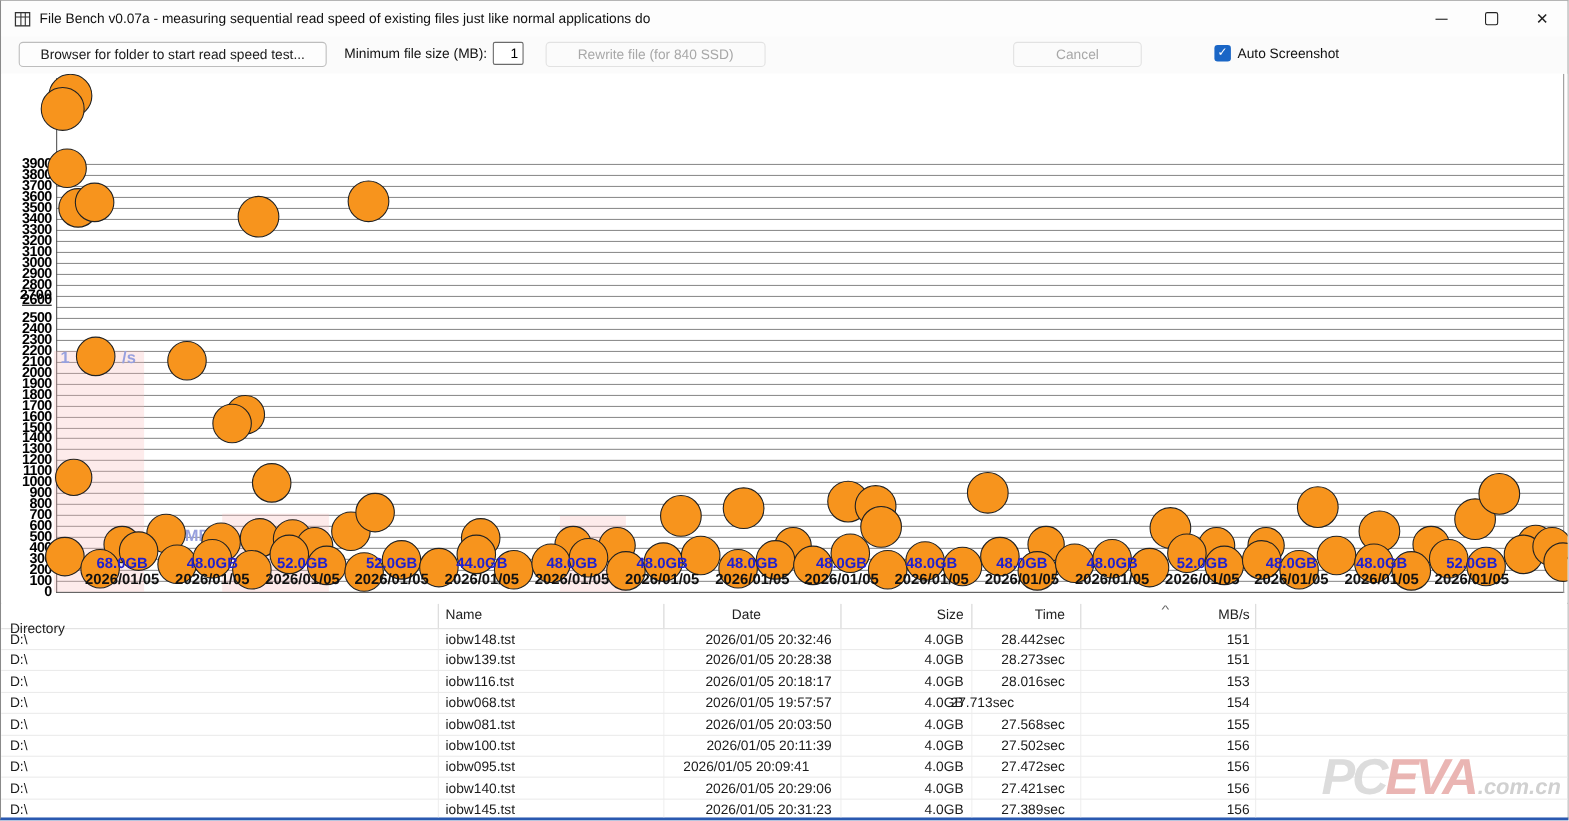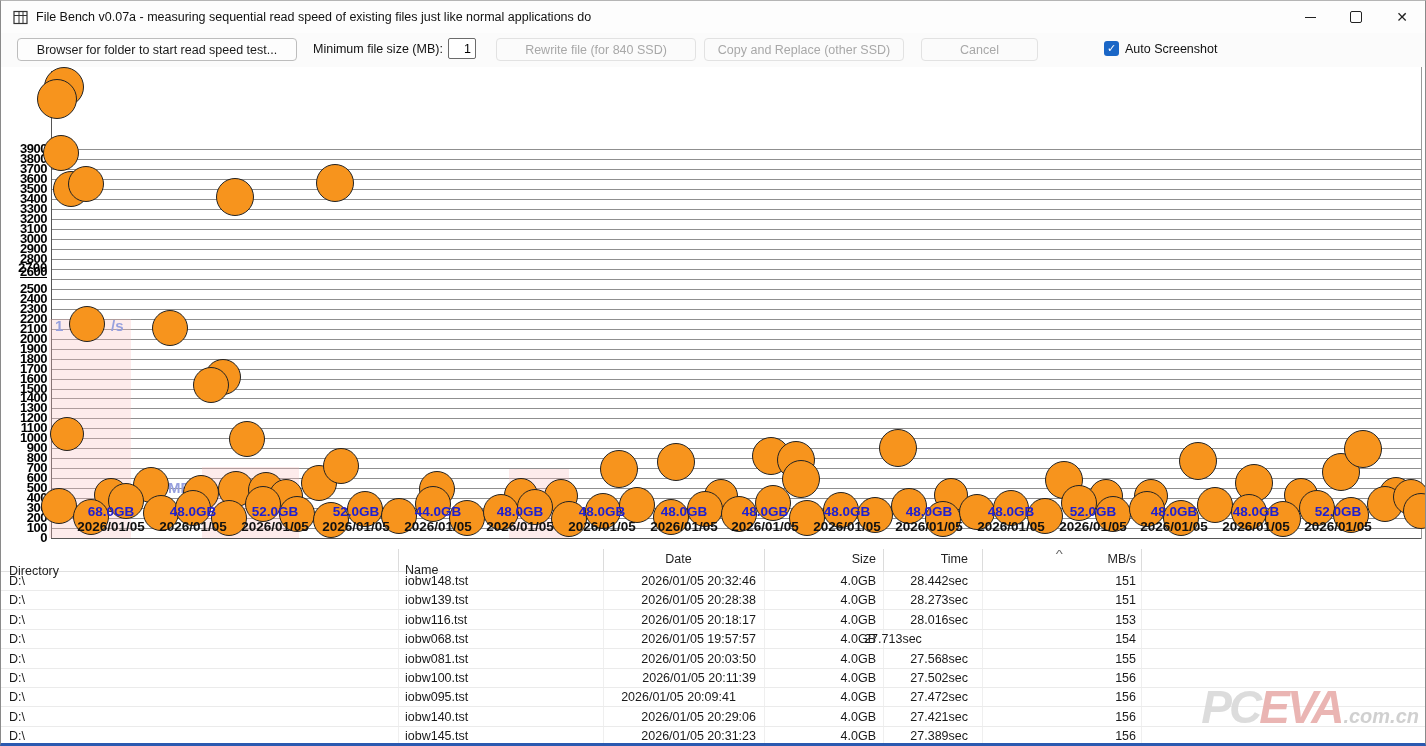--- a/index.html
+++ b/index.html
@@ -79,21 +79,20 @@
           <span>✕</span>
         </span>
     </span>
   </div>
 
   <div class="toolbar">
     <div class="btn" style="left:16px;width:280px;border-color:#bdbdbd;">Browser for folder to start read speed test...</div>
     <div class="tb-label" style="left:312px;">Minimum file size (MB):</div>
     <input class="minsize-input" style="left: 447px;" value="1">
     <div class="btn disabled" style="left:495px;width:200px;">Rewrite file (for 840 SSD)</div>
-    <div class="btn disabled" style="left:703px;width:200px;">Copy and Replace (other SSD)</div>
     <div class="btn disabled" style="left:920px;width:117px;">Cancel</div>
     <div class="checkbox" style="left:1103px;">✓</div>
     <div class="tb-label" style="left:1124px;">Auto Screenshot</div>
   </div>
 
   <div id="chart">
       <div class="pinkrect" style="left: 48px; top: 252px; width: 82px; height: 219px; background: rgba(248, 190, 190, 0.3);"></div>
       <div class="pinkrect" style="left: 201px; top: 400px; width: 97px; height: 71px; background: rgba(248, 190, 190, 0.3);"></div>
       <div class="pinkrect" style="left: 508px; top: 402px; width: 60px; height: 69px; background: rgba(248, 190, 190, 0.3);"></div>
       <div class="gridline" style="top: 461px; background: rgb(143, 143, 143);"></div>
@@ -306,21 +305,21 @@
       <div class="vsep" style="left: 763px;"></div>
       <div class="vsep hdr" style="left: 763px;"></div>
       <div class="vsep" style="left: 882px;"></div>
       <div class="vsep hdr" style="left: 882px;"></div>
       <div class="vsep" style="left: 981px;"></div>
       <div class="vsep hdr" style="left: 981px;"></div>
       <div class="vsep" style="left: 1140px;"></div>
       <div class="vsep hdr" style="left: 1140px;"></div>
       <div class="thead-border"></div>
       <div class="th" style="left: 8px; width: 180px; text-align: left; margin-top: 12px;">Directory</div>
-      <div class="th" style="left: 404px; width: 220px; text-align: left; margin-top: 11px;">Name</div>
+      <div class="th" style="left: 404px; width: 220px; text-align: left;">Name</div>
       <div class="th" style="left: 600px; width: 155px; text-align: center;">Date</div>
       <div class="th" style="left: 725px; width: 150px; text-align: right;">Size</div>
       <div class="th" style="left: 817px; width: 150px; text-align: right;">Time</div>
       <div class="th" style="left: 985px; width: 150px; text-align: right;">MB/s</div>
       <div class="caret">^</div>
       <div class="trow" style="top: 23px;">
         <div class="td" style="left: 8px; width: 180px; text-align: left;">D:\</div>
         <div class="td" style="left: 404px; width: 220px; text-align: left;">iobw148.tst</div>
         <div class="td" style="left: 600px; width: 155px; text-align: right;">2026/01/05 20:32:46</div>
         <div class="td" style="left: 725px; width: 150px; text-align: right;">4.0GB</div>

